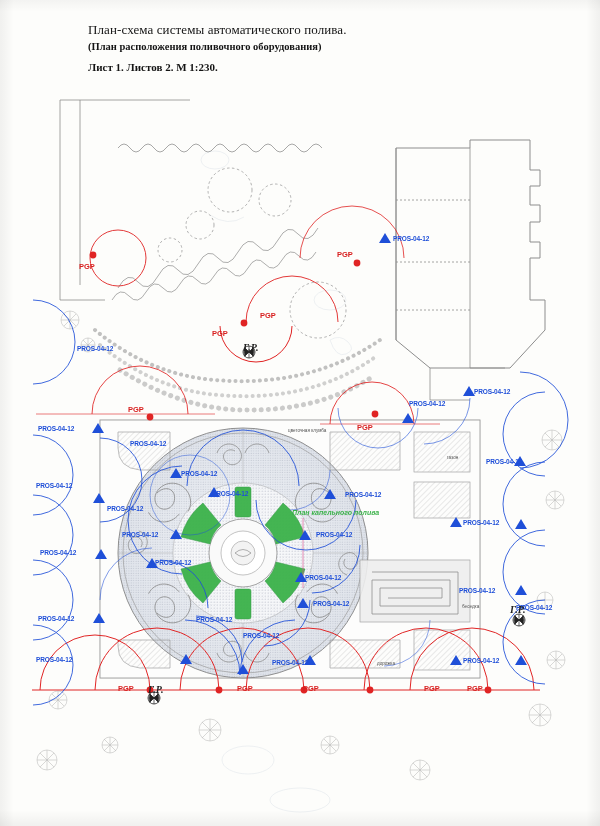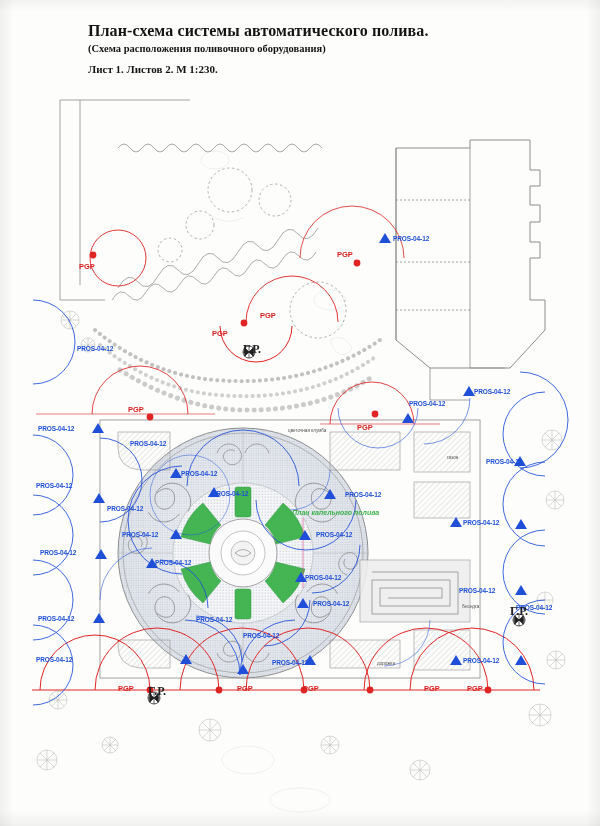--- a/index.html
+++ b/index.html
@@ -22,21 +22,21 @@
       linear-gradient(to left, rgba(0,0,0,0.05) 0px, rgba(0,0,0,0) 14px),
       linear-gradient(to bottom, rgba(0,0,0,0.04) 0px, rgba(0,0,0,0) 12px),
       linear-gradient(to top, rgba(0,0,0,0.05) 0px, rgba(0,0,0,0) 16px);
     pointer-events:none;
   }
   .title-block{
     position:absolute;left:88px;top:22px;width:420px;
     color:#141414;
   }
   .title-main{
-    font-size:16px;font-weight:bold;letter-spacing:0.1px;
+    font-size:13px;font-weight:normal;letter-spacing:0.1px;
     white-space:nowrap;
   }
   .title-sub{
     font-size:10.5px;font-weight:bold;margin-top:3px;white-space:nowrap;
   }
   .title-sheet{
     font-size:11px;font-weight:bold;margin-top:9px;white-space:nowrap;
   }
   #plan{position:absolute;left:0;top:0;width:600px;height:826px;}
   .lbl{
@@ -51,44 +51,45 @@
     position:absolute;
     font-family:"Liberation Sans", sans-serif;
     font-size:7.5px;font-weight:bold;
     color:#d82020;
     white-space:nowrap;
     text-align:center;
   }
   .lbl-gr{
     position:absolute;
     font-family:"Liberation Serif", serif;
-    font-size:12px;font-weight:bold;
+    font-size:10px;font-weight:bold;
     color:#222;
     white-space:nowrap;
+    font-style:italic;
   }
   .lbl-note{
     position:absolute;
     font-family:"Liberation Sans", sans-serif;
     font-size:7px;font-weight:bold;font-style:italic;
     color:#3bb24a;white-space:nowrap;
   }
   .lbl-tiny{
     position:absolute;
     font-family:"Liberation Sans", sans-serif;
     font-size:4.6px;color:#555;white-space:nowrap;
   }
 </style>
 </head>
 <body>
 
 <div id="sheet">
 
   <div class="title-block">
     <div class="title-main">План-схема системы автоматического полива.</div>
-    <div class="title-sub">(Схема расположения поливочного оборудования)</div>
+    <div class="title-sub">(План расположения поливочного оборудования)</div>
     <div class="title-sheet">Лист 1. Листов 2. М 1:230.</div>
   </div>
 
   <svg id="plan" viewBox="0 0 600 826" xmlns="http://www.w3.org/2000/svg">
     <defs>
       <pattern id="hatchGray" width="4" height="4" patternTransform="rotate(45)" patternUnits="userSpaceOnUse">
         <line x1="0" y1="0" x2="0" y2="4" stroke="#b9b9b9" stroke-width="0.7"></line>
       </pattern>
       <pattern id="dotsGray" width="3" height="3" patternUnits="userSpaceOnUse">
         <circle cx="1.2" cy="1.2" r="0.6" fill="#9aa0b0"></circle>

